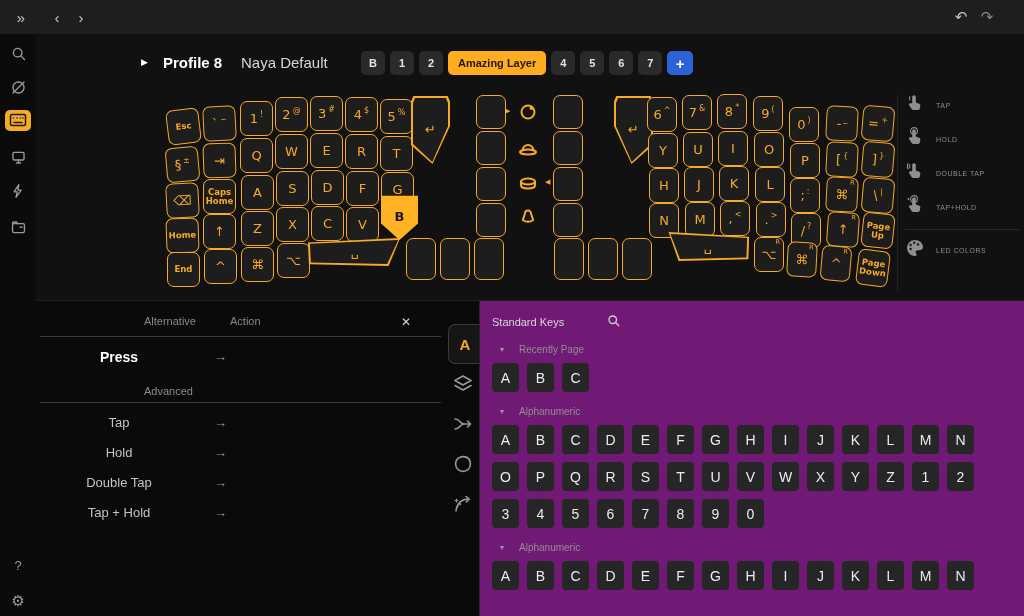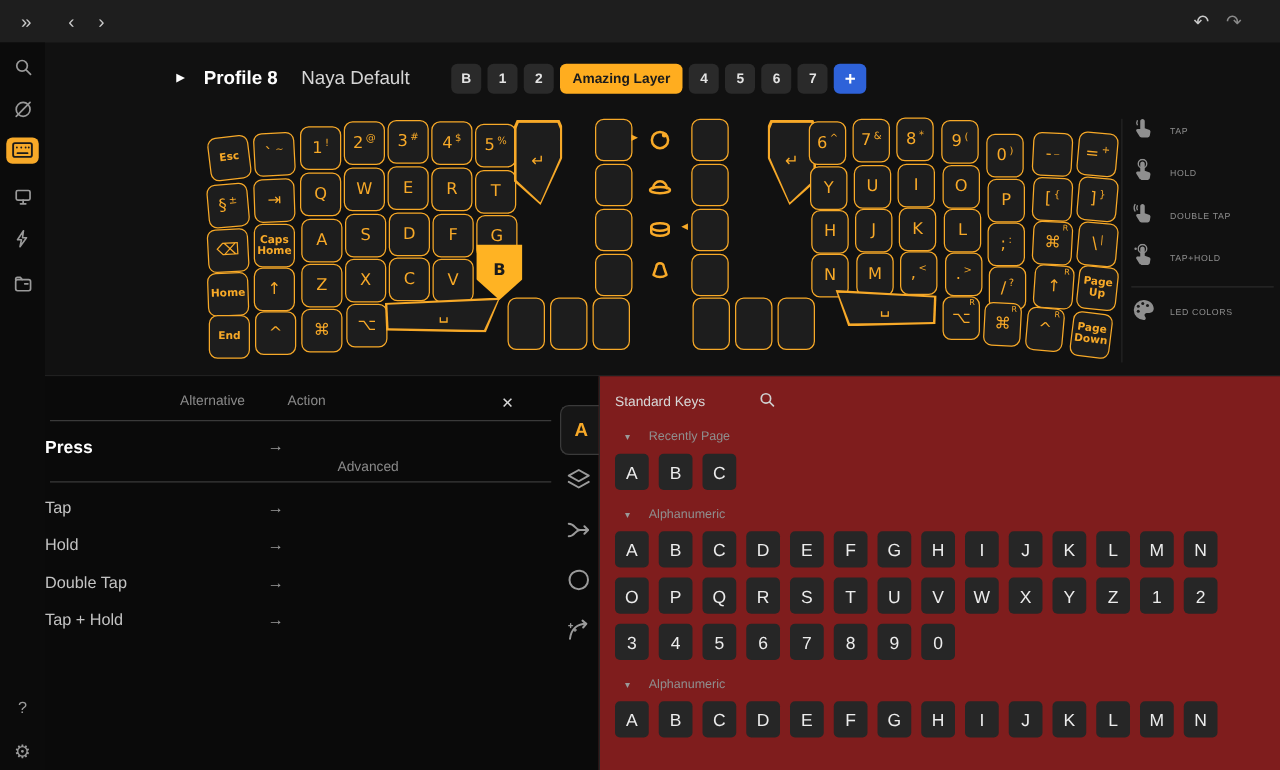--- a/index.html
+++ b/index.html
@@ -50,32 +50,32 @@
   .alt-item svg{flex:0 0 auto;}
   .alt-lbl{color:#8d8d8d;font-size:7px;letter-spacing:.5px;}
   .alt-div{border-top:1px solid #2a2a2a;margin:4px 0 8px 0;}
   
   .hdiv{position:absolute;left:36px;right:0;top:300px;height:1px;background:#202020;}
   .ipanel{position:absolute;left:36px;top:301px;width:409px;bottom:0;background:#0a0a0a;padding-top:14px;box-sizing:border-box;}
   .ihead{position:relative;height:18px;display:flex;gap:34px;padding-left:108px;color:#8a8a8a;font-size:11px;}
   .iclose{position:absolute;right:34px;top:0;color:#d8d8d8;font-size:12px;cursor:pointer;}
   .idiv{border-top:1px solid #3a3a3a;margin:3px 4px 0 4px;}
   .irow{display:flex;align-items:center;margin-top:9px;height:21px;}
-  .irow .lbl{width:166px;text-align:left;color:#c3c3c3;font-size:13px;}
+  .irow .lbl{width:166px;text-align:center;color:#c3c3c3;font-size:13px;}
   .irow.primary .lbl{color:#fff;font-weight:bold;font-size:14px;}
   .irow .arr{color:#9a9a9a;margin-left:12px;font-size:13px;}
-  .adv{padding-left:108px;color:#8a8a8a;font-size:11px;margin-top:1px;margin-bottom:5px;text-align:center;}
+  .adv{padding-left:108px;color:#8a8a8a;font-size:11px;margin-top:18px;margin-bottom:5px;}
   
   .tabstrip{position:absolute;left:445px;top:301px;width:34px;bottom:0;background:#0a0a0a;}
   .tab-active{position:absolute;top:23px;left:3px;width:32px;height:38px;background:#161616;border:1px solid #3a3a3a;
               border-right:none;border-radius:7px 0 0 7px;display:flex;align-items:center;justify-content:center;
               color:#F7A928;font-weight:bold;font-size:15px;cursor:pointer;}
   .tab-ic{position:absolute;left:7px;width:22px;height:22px;cursor:pointer;}
   .tab-ic svg{stroke:#9a9a9a;fill:none;stroke-width:1.6;stroke-linecap:round;stroke-linejoin:round;}
-  .kcontent{position:absolute;left:479px;top:301px;right:0;bottom:0;background:#7f1d1d;
+  .kcontent{position:absolute;left:479px;top:301px;right:0;bottom:0;background:#701a75;
             padding:13px 0 0 12px;box-sizing:border-box;overflow:hidden;border-left:1px solid #262626;}
   .kc-head{display:flex;align-items:center;gap:42px;height:16px;}
   .kc-title{color:#d8d8d8;font-size:11px;}
   .sec-h{display:flex;align-items:center;gap:15px;margin-top:13px;height:12px;cursor:pointer;}
   .sec-h .chev{color:#9a9a9a;font-size:8px;margin-left:8px;}
   .sec-h .sec-lbl{color:#8f8f8f;font-size:10px;}
   .chiprow{display:flex;gap:8px;margin-top:8px;}
   .chip{width:27px;height:29px;background:#262626;border-radius:4px;color:#ececec;font-size:14px;
         display:flex;align-items:center;justify-content:center;cursor:pointer;}
 </style>

